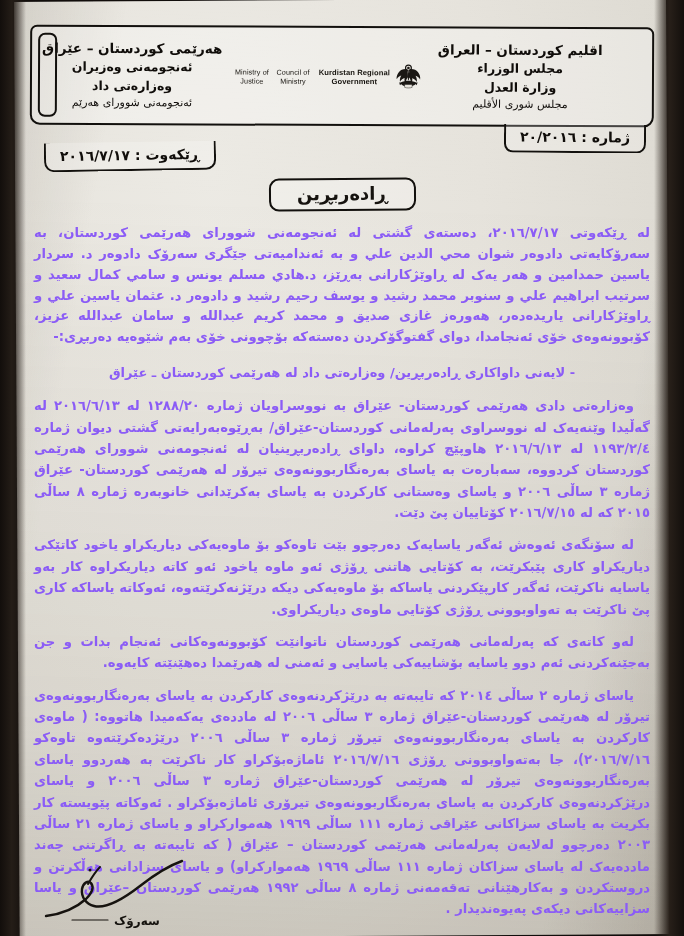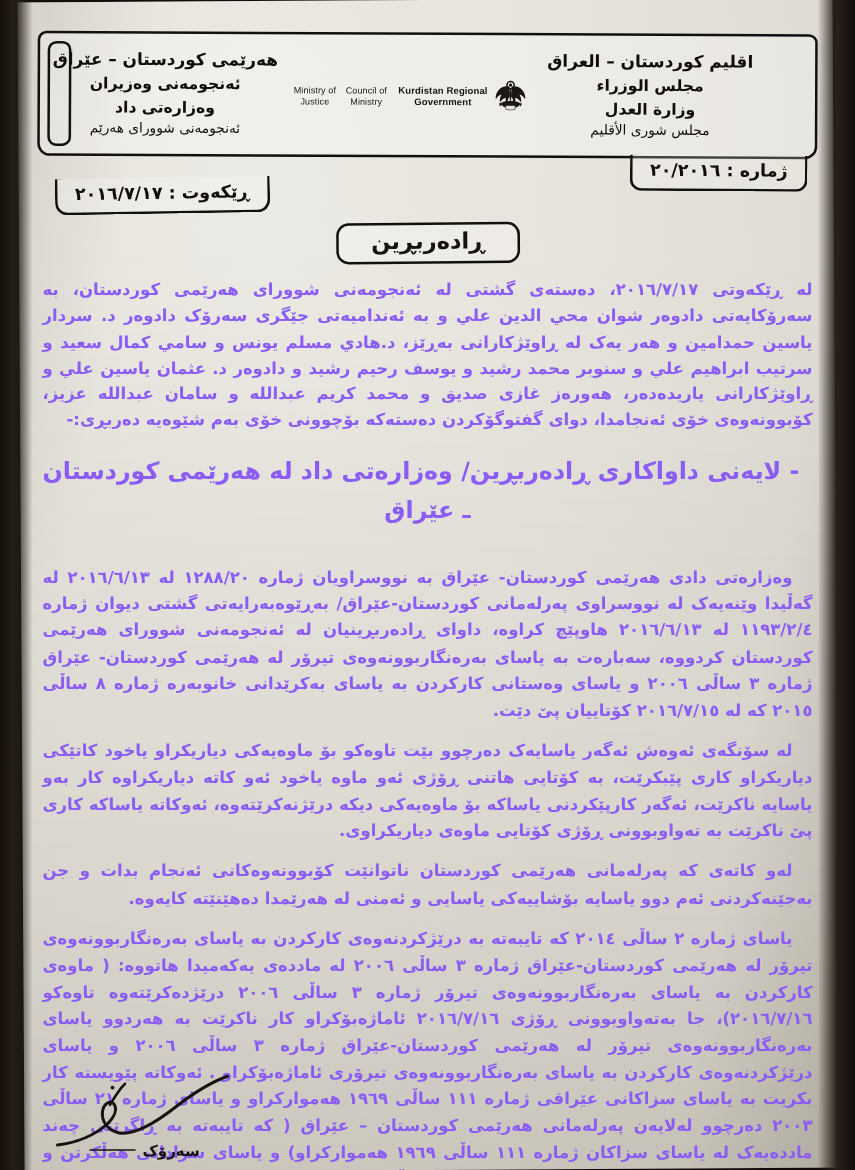--- a/index.html
+++ b/index.html
@@ -214,25 +214,25 @@
     margin: 0 0 11px 0;
     color: #8b5cf6;
     font-weight: 600;
   }
   .para.first-block {
     font-weight: 600;
     line-height: 1.58;
     margin-bottom: 14px;
   }
   .para.heading {
-    font-size: 19px;
-    font-weight: 700;
-    text-align: left;
+    font-size: 13px;
+    font-weight: 700;
+    text-align: right;
     text-align-last: center;
-    margin: 6px 0 28px 0;
+    margin: 6px 0 12px 0;
     letter-spacing: .2px;
   }
   .para.indent {
     text-indent: 16px;
   }
 
   
   .sign-area {
     position: absolute;
     left: 36px;

